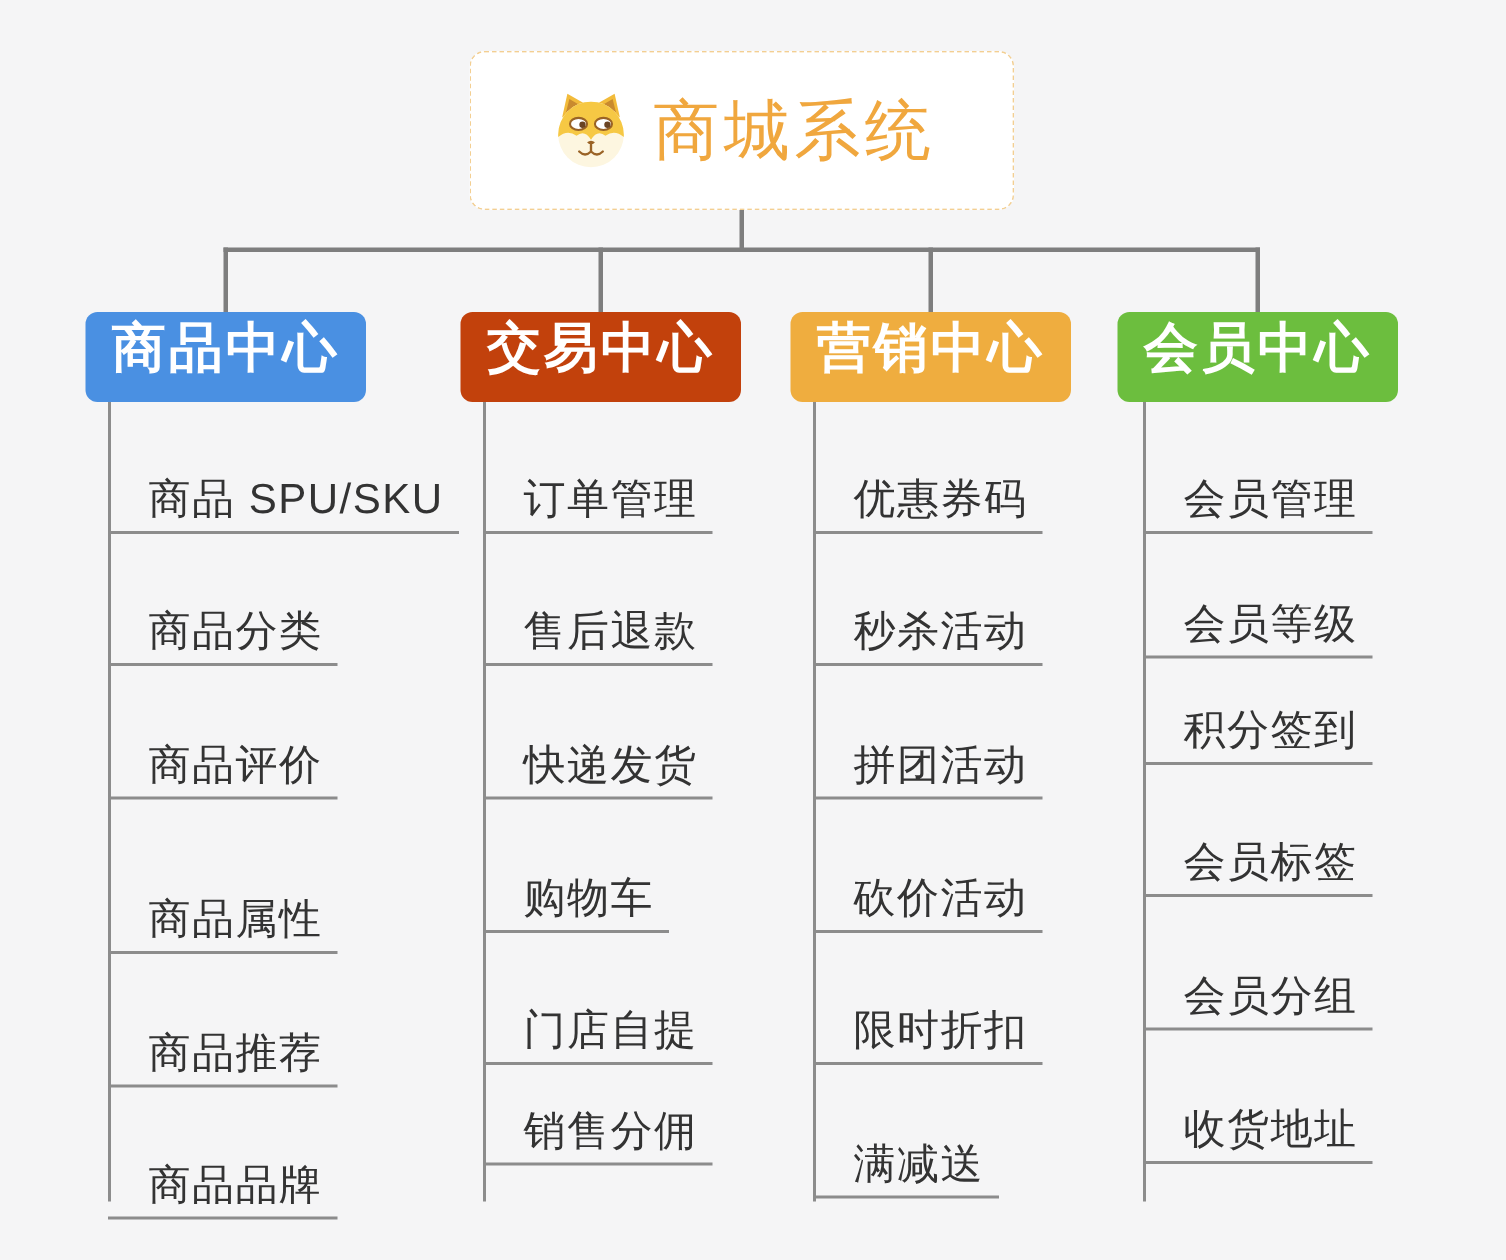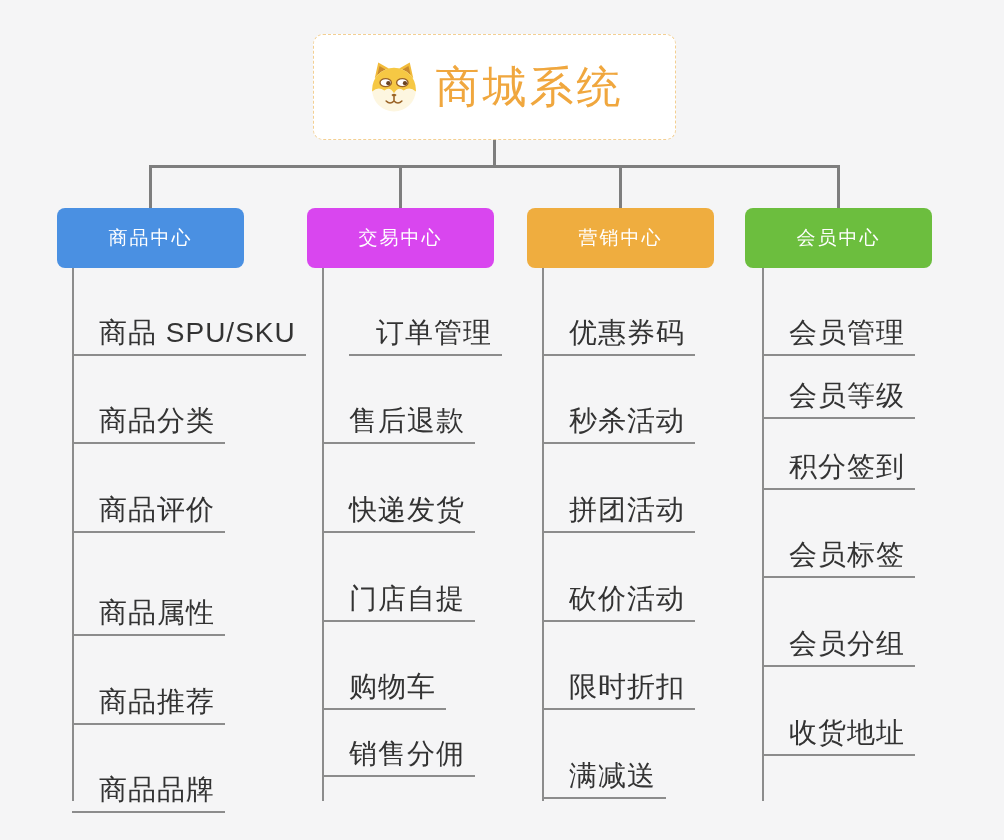--- a/index.html
+++ b/index.html
@@ -20,23 +20,23 @@
     font-size:44px; letter-spacing:3px; font-weight:500;
     color:var(--root-text,#f0a73e); white-space:nowrap;
   }
   .dog-icon { width:56px; height:56px; flex:0 0 auto; }
   
   .conn { position:absolute; background:var(--conn,#7e7e7e); }
   .trunk { position:absolute; width:2px; background:var(--underline,#8c8c8c); }
   
   .branch-header {
     position:absolute; top:208px; width:187px; height:60px;
-    border-radius:8px; display:flex; align-items:center; justify-content:center;
-    color:var(--header-text,#fff); font-size:19px; letter-spacing:2px;
-    white-space:nowrap; cursor:default;
+    border-radius:8px; display:flex; align-items:flex-start; justify-content:center;
+    color:var(--header-text,#fff); font-size:36px; letter-spacing:2px;
+    white-space:nowrap; cursor:default;font-weight:bold;
   }
   
   .item-col { position:absolute; top:267px; }
   .node-item {
     height:88.7px; display:flex; align-items:flex-end;
     width:max-content; min-width:118px;
     padding:0 10px 0 27px; box-sizing:border-box;
     border-bottom:2px solid var(--underline,#8c8c8c);
   }
   .node-item span {
@@ -96,39 +96,39 @@
         <span>商品属性</span>
       </div>
       <div class="node-item" style="height: 88.7px;">
         <span>商品推荐</span>
       </div>
       <div class="node-item" style="height: 88.7px;">
         <span>商品品牌</span>
       </div>
     </div>
     <div class="conn" style="left: 399px; top: 165px; width: 3px; height: 43px;"></div>
-    <div class="branch-header" style="left: 307px; background: #d946ef;">
+    <div class="branch-header" style="left: 307px; background: #c2410c;">
       <span>交易中心</span>
     </div>
     <div class="trunk" style="left: 322px; top: 268px; height: 533px;"></div>
     <div class="item-col" style="left: 322px;">
-      <div class="node-item" style="height: 88.7px; margin-left: 27px;">
+      <div class="node-item" style="height: 88.7px;">
         <span>订单管理</span>
       </div>
       <div class="node-item" style="height: 88.7px;">
         <span>售后退款</span>
       </div>
       <div class="node-item" style="height: 88.7px;">
         <span>快递发货</span>
       </div>
       <div class="node-item" style="height: 88.7px;">
-        <span>门店自提</span>
+        <span>购物车</span>
       </div>
       <div class="node-item" style="height: 88.7px;">
-        <span>购物车</span>
+        <span>门店自提</span>
       </div>
       <div class="node-item" style="height: 67px;">
         <span>销售分佣</span>
       </div>
     </div>
     <div class="conn" style="left: 619px; top: 165px; width: 3px; height: 43px;"></div>
     <div class="branch-header" style="left: 527px; background: rgb(239, 173, 63);">
       <span>营销中心</span>
     </div>
     <div class="trunk" style="left: 542px; top: 268px; height: 533px;"></div>
@@ -154,21 +154,21 @@
     </div>
     <div class="conn" style="left: 837px; top: 165px; width: 3px; height: 43px;"></div>
     <div class="branch-header" style="left: 745px; background: rgb(108, 190, 62);">
       <span>会员中心</span>
     </div>
     <div class="trunk" style="left: 762px; top: 268px; height: 533px;"></div>
     <div class="item-col" style="left: 762px;">
       <div class="node-item" style="height: 88.7px;">
         <span>会员管理</span>
       </div>
-      <div class="node-item" style="height: 63px;">
+      <div class="node-item" style="height: 83px;">
         <span>会员等级</span>
       </div>
       <div class="node-item" style="height: 71px;">
         <span>积分签到</span>
       </div>
       <div class="node-item" style="height: 88.7px;">
         <span>会员标签</span>
       </div>
       <div class="node-item" style="height: 88.7px;">
         <span>会员分组</span>

